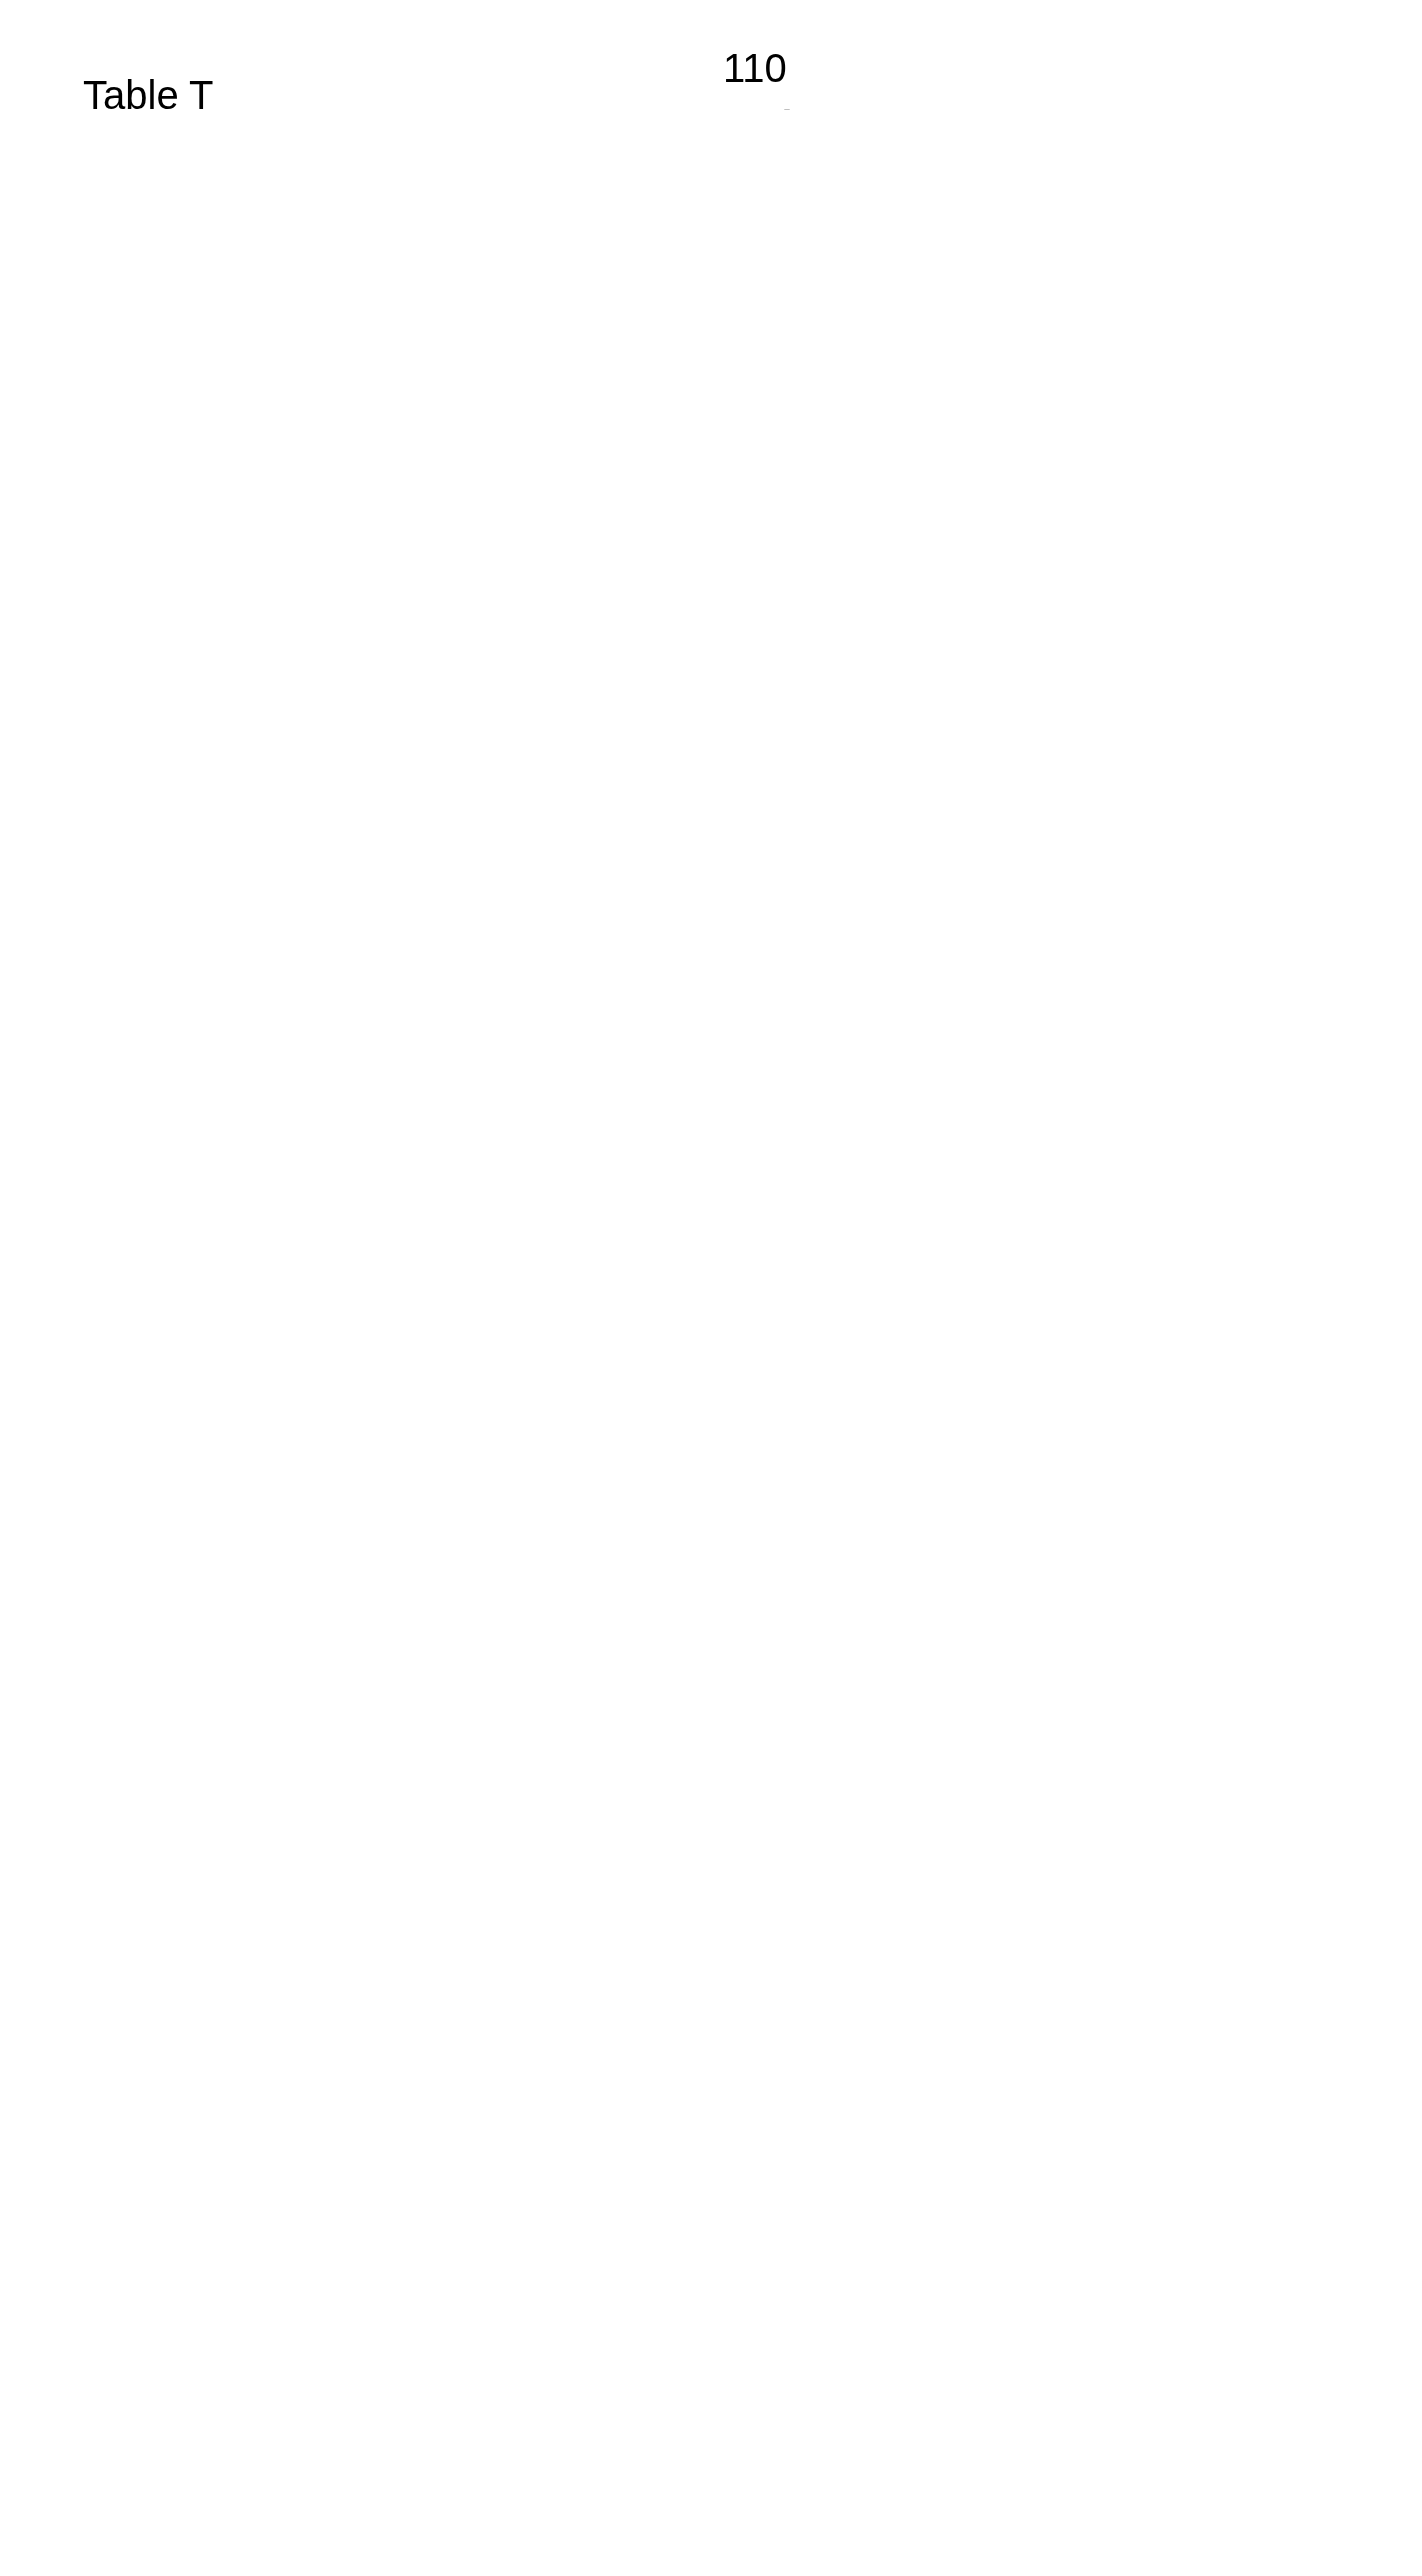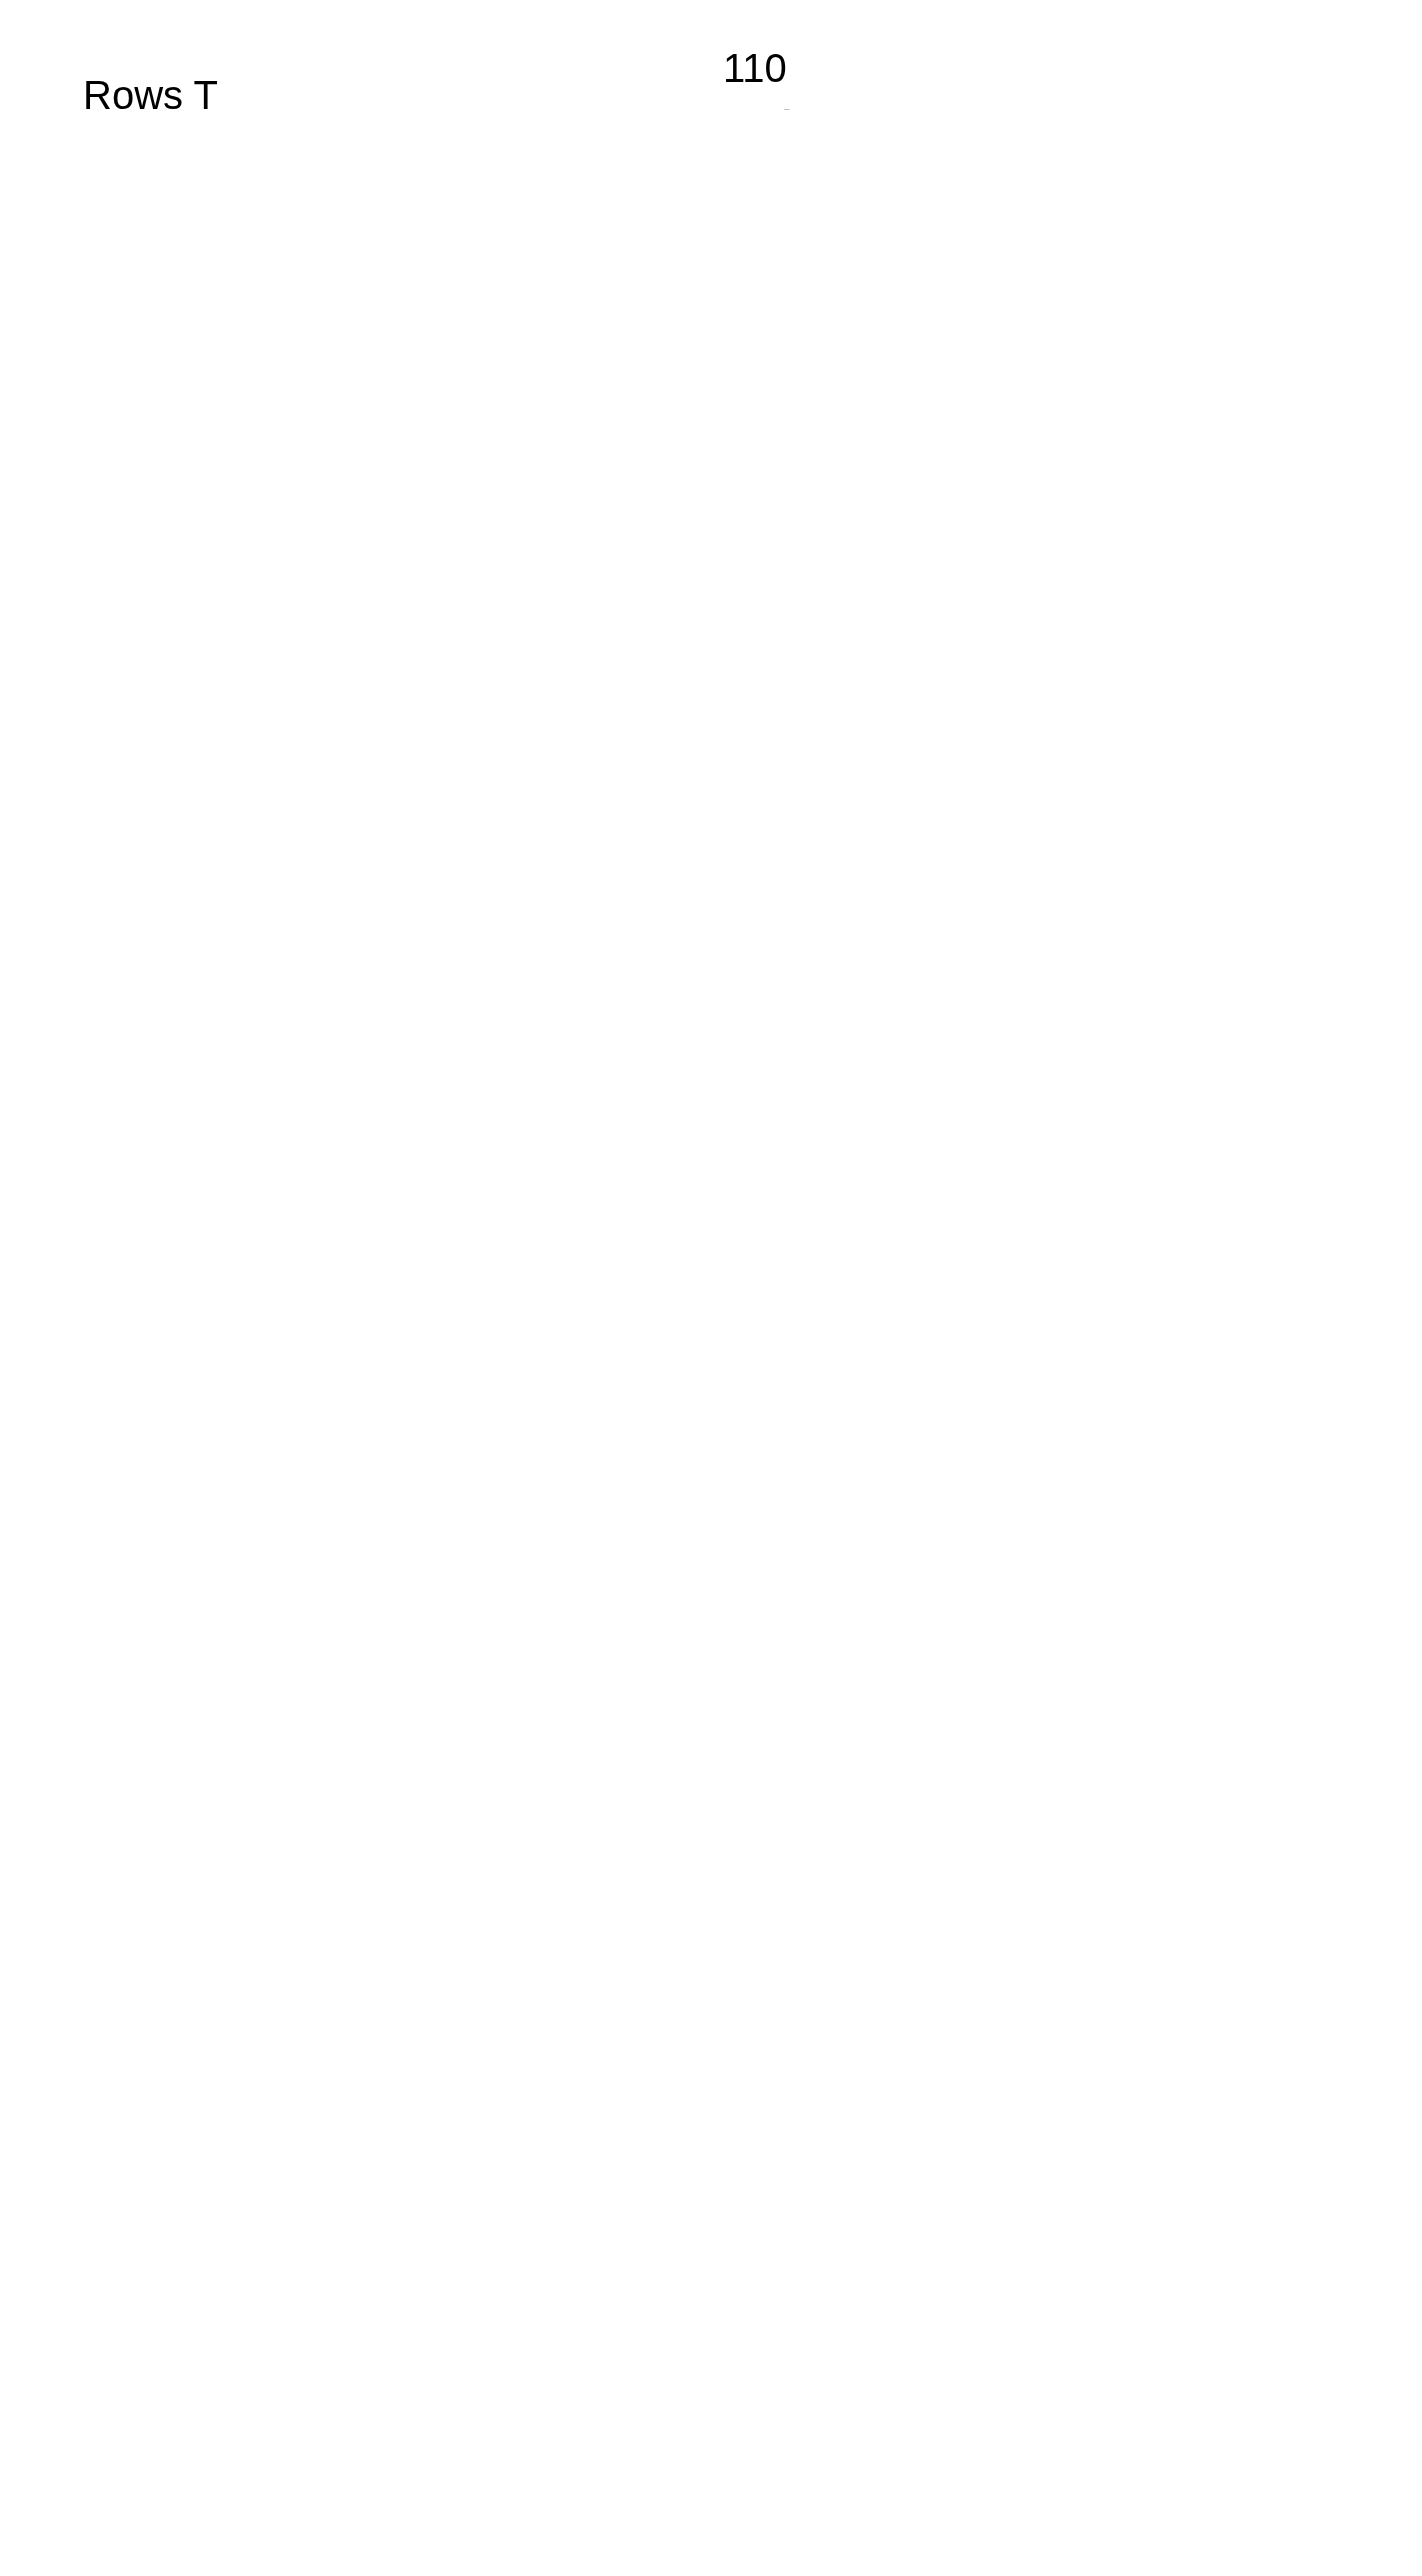--- a/index.html
+++ b/index.html
@@ -95,21 +95,21 @@
       font-size: 55px;
       font-weight: bold;
       font-family: Arial, Helvetica, sans-serif;
     }
   </style>
 </head>
 <body>
 
 <div class="page">
 
-  <div class="table-label">Rows T</div>
+  <div class="table-label">Table T</div>
 
   <div class="header-ref header-ref-110">110</div>
 
   <svg class="curly-top" viewBox="0 0 1080 110" preserveAspectRatio="none">
     <path d="M 10 100 C 10 60, 60 55, 260 55 L 490 55 C 530 55, 535 40, 540 10 C 545 40, 550 55, 590 55 L 820 55 C 1020 55, 1070 60, 1070 100" fill="none" stroke="#000" stroke-width="6"></path>
   </svg>
 
   <div class="col-refs col-ref-111">
     <span class="hook">
       <svg viewBox="0 0 50 70">

